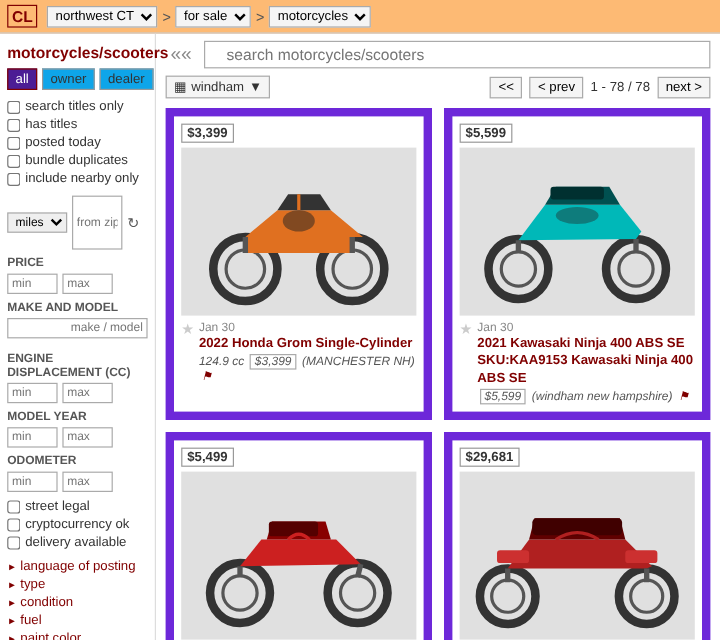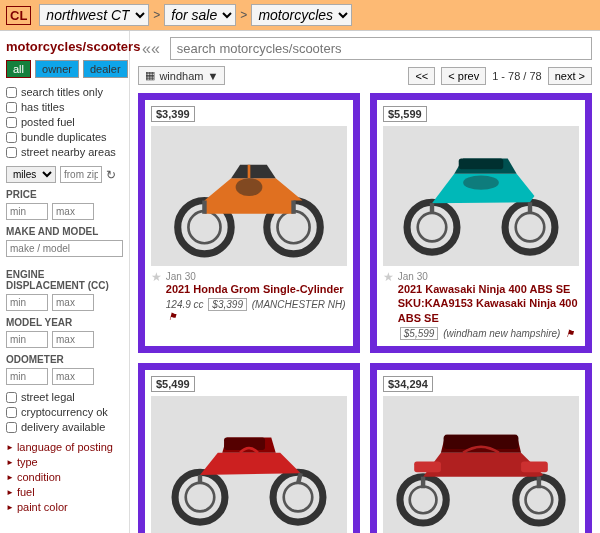--- a/index.html
+++ b/index.html
@@ -9,67 +9,66 @@
     .top-bar {
       display: flex; align-items: center; gap: 4px;
       background: #fdba74; padding: 4px 6px;
       border-bottom: 1px solid #ccc;
     }
     .top-bar .cl-logo {
       font-weight: bold; font-size: 13px; color: #800000;
       border: 1px solid #800000; padding: 1px 3px; margin-right: 4px;
     }
     .top-bar select {
-      font-size: 14px; padding: 1px 2px; border: 1px solid #aaa;
+      font-size: 11px; padding: 1px 2px; border: 1px solid #aaa;
       background: #f5f5f5;
-      font-style: italic;
     }
     .top-bar .arrow { color: #555; font-size: 12px; }
 
     
     .main-layout { display: flex; }
 
     
     .sidebar {
       width: 130px; min-width: 130px; padding: 8px 6px;
       border-right: 1px solid #ddd; font-size: 11px;
     }
     .sidebar h2 {
       font-size: 13px; font-weight: bold; color: #800000;
       margin-bottom: 6px;
     }
     .filter-tabs { display: flex; gap: 4px; margin-bottom: 8px; align-items: center; }
     .filter-tab {
       padding: 2px 6px; font-size: 11px; cursor: pointer;
       border: 1px solid #999; background: #0ea5e9; color: #333;
     }
-    .filter-tab.active { background: #15803d; color: #fff; border-color: #800000; }
+    .filter-tab.active { background: #4c1d95; color: #fff; border-color: #800000; }
     .checkbox-group { margin-bottom: 8px; }
     .checkbox-item { display: flex; align-items: center; gap: 4px; margin-bottom: 3px; font-size: 11px; }
     .checkbox-item input[type=checkbox] { width: 11px; height: 11px; }
     .section-label {
       font-size: 10px; font-weight: bold; color: #555; text-transform: uppercase;
       margin: 6px 0 3px;
     }
     .range-row { display: flex; gap: 4px; align-items: center; margin-bottom: 6px; }
     .range-row input {
-      width: 42px; font-size: 10px; padding: 2px 3px;
+      width: 42px; font-size: 10px; padding: 16px 3px;
       border: 1px solid #aaa;
     }
     .range-row .unit-select {
       font-size: 10px; padding: 1px 2px; border: 1px solid #aaa;
     }
     .refresh-icon { color: #555; font-size: 12px; cursor: pointer; }
     .price-row { display: flex; gap: 4px; margin-bottom: 6px; }
     .price-row input {
       width: 42px; font-size: 10px; padding: 2px 3px; border: 1px solid #aaa;
     }
     .make-model-input {
       width: 100%; font-size: 10px; padding: 2px 3px; border: 1px solid #aaa;
-      margin-bottom: 6px; color: #999;
+      margin-bottom: 6px; color: #999; text-align: right;
     }
     .engine-row { display: flex; gap: 4px; margin-bottom: 6px; }
     .engine-row input {
       width: 42px; font-size: 10px; padding: 2px 3px; border: 1px solid #aaa;
     }
     .collapsible-links { margin-top: 6px; }
     .collapsible-link {
       display: flex; align-items: center; gap: 3px;
       color: #800000; font-size: 11px; cursor: pointer;
       margin-bottom: 3px; text-decoration: none;
@@ -78,21 +77,21 @@
 
     
     .content { flex: 1; padding: 6px 8px; }
     .search-bar {
       display: flex; align-items: center; gap: 6px; margin-bottom: 6px;
     }
     .search-bar .collapse-btn {
       font-size: 16px; color: #888; cursor: pointer; padding: 0 4px;
     }
     .search-bar input {
-      flex: 1; font-size: 13px; padding: 3px 6px;
+      flex: 1; font-size: 13px; padding: 3px 18px;
       border: 1px solid #aaa; color: #999;
     }
     .view-controls {
       display: flex; align-items: center; justify-content: space-between;
       margin-bottom: 8px;
     }
     .gallery-btn {
       display: flex; align-items: center; gap: 4px;
       border: 1px solid #aaa; padding: 2px 6px; font-size: 11px;
       cursor: pointer; background: #f5f5f5;
@@ -184,29 +183,29 @@
       <div class="checkbox-item">
         <input type="checkbox" style="">
         <span>search titles only</span>
       </div>
       <div class="checkbox-item">
         <input type="checkbox" style="">
         <span>has titles</span>
       </div>
       <div class="checkbox-item">
         <input type="checkbox" style="">
-        <span>posted fuel</span>
+        <span>posted today</span>
       </div>
       <div class="checkbox-item">
         <input type="checkbox" style="">
         <span>bundle duplicates</span>
       </div>
       <div class="checkbox-item">
         <input type="checkbox" style="">
-        <span>street nearby areas</span>
+        <span>include nearby only</span>
       </div>
     </div>
 
     <div class="range-row">
       <select class="unit-select">
         <option>miles</option>
         <option>km</option>
       </select>
       <input type="text" placeholder="from zip" style="">
       <span class="refresh-icon">↻</span>
@@ -315,21 +314,21 @@
             <path d="M60 75 L60 90" stroke="#555" stroke-width="5"></path>
             <path d="M160 75 L160 90" stroke="#555" stroke-width="5"></path>
             <path d="M110 50 L110 35" stroke="#e07020" stroke-width="3"></path>
             <ellipse cx="110" cy="60" rx="15" ry="10" fill="#222" opacity="0.5"></ellipse>
           </svg>
         </div>
         <div class="meta">
           <span class="star">★</span>
           <div>
             <span class="date">Jan 30</span>
-            <div class="title">2021 Honda Grom Single-Cylinder</div>
+            <div class="title">2022 Honda Grom Single-Cylinder</div>
             <div class="specs">
               <span>124.9 cc</span>
               <span class="spec-price">$3,399</span>
               <span>(MANCHESTER NH)</span>
               <span class="flag-icon">⚑</span>
             </div>
           </div>
         </div>
       </div>
 
@@ -383,21 +382,21 @@
           <span class="star">★</span>
           <div>
             <span class="date">Jan 29</span>
             <div class="title">2014 Honda CTX 700N Parallel Twin 670 cc</div>
             
           </div>
         </div>
       </div>
 
       <div class="listing-card">
-        <span class="price-tag">$34,294</span>
+        <span class="price-tag">$29,681</span>
         <div class="img-placeholder moto4-bg">
           <svg class="moto-svg" viewBox="0 0 220 140" xmlns="http://www.w3.org/2000/svg">
             <ellipse cx="45" cy="108" rx="26" ry="26" fill="none" stroke="#333" stroke-width="8"></ellipse>
             <ellipse cx="175" cy="108" rx="26" ry="26" fill="none" stroke="#333" stroke-width="8"></ellipse>
             <ellipse cx="45" cy="108" rx="15" ry="15" fill="none" stroke="#555" stroke-width="3"></ellipse>
             <ellipse cx="175" cy="108" rx="15" ry="15" fill="none" stroke="#555" stroke-width="3"></ellipse>
             <path d="M45 82 L65 55 L155 55 L180 80 L175 82 L45 82 Z" fill="#b02020"></path>
             <path d="M65 55 L70 35 L150 35 L155 55 Z" fill="#600000"></path>
             <path d="M45 82 L45 95" stroke="#555" stroke-width="5"></path>
             <path d="M175 82 L175 95" stroke="#555" stroke-width="5"></path>

